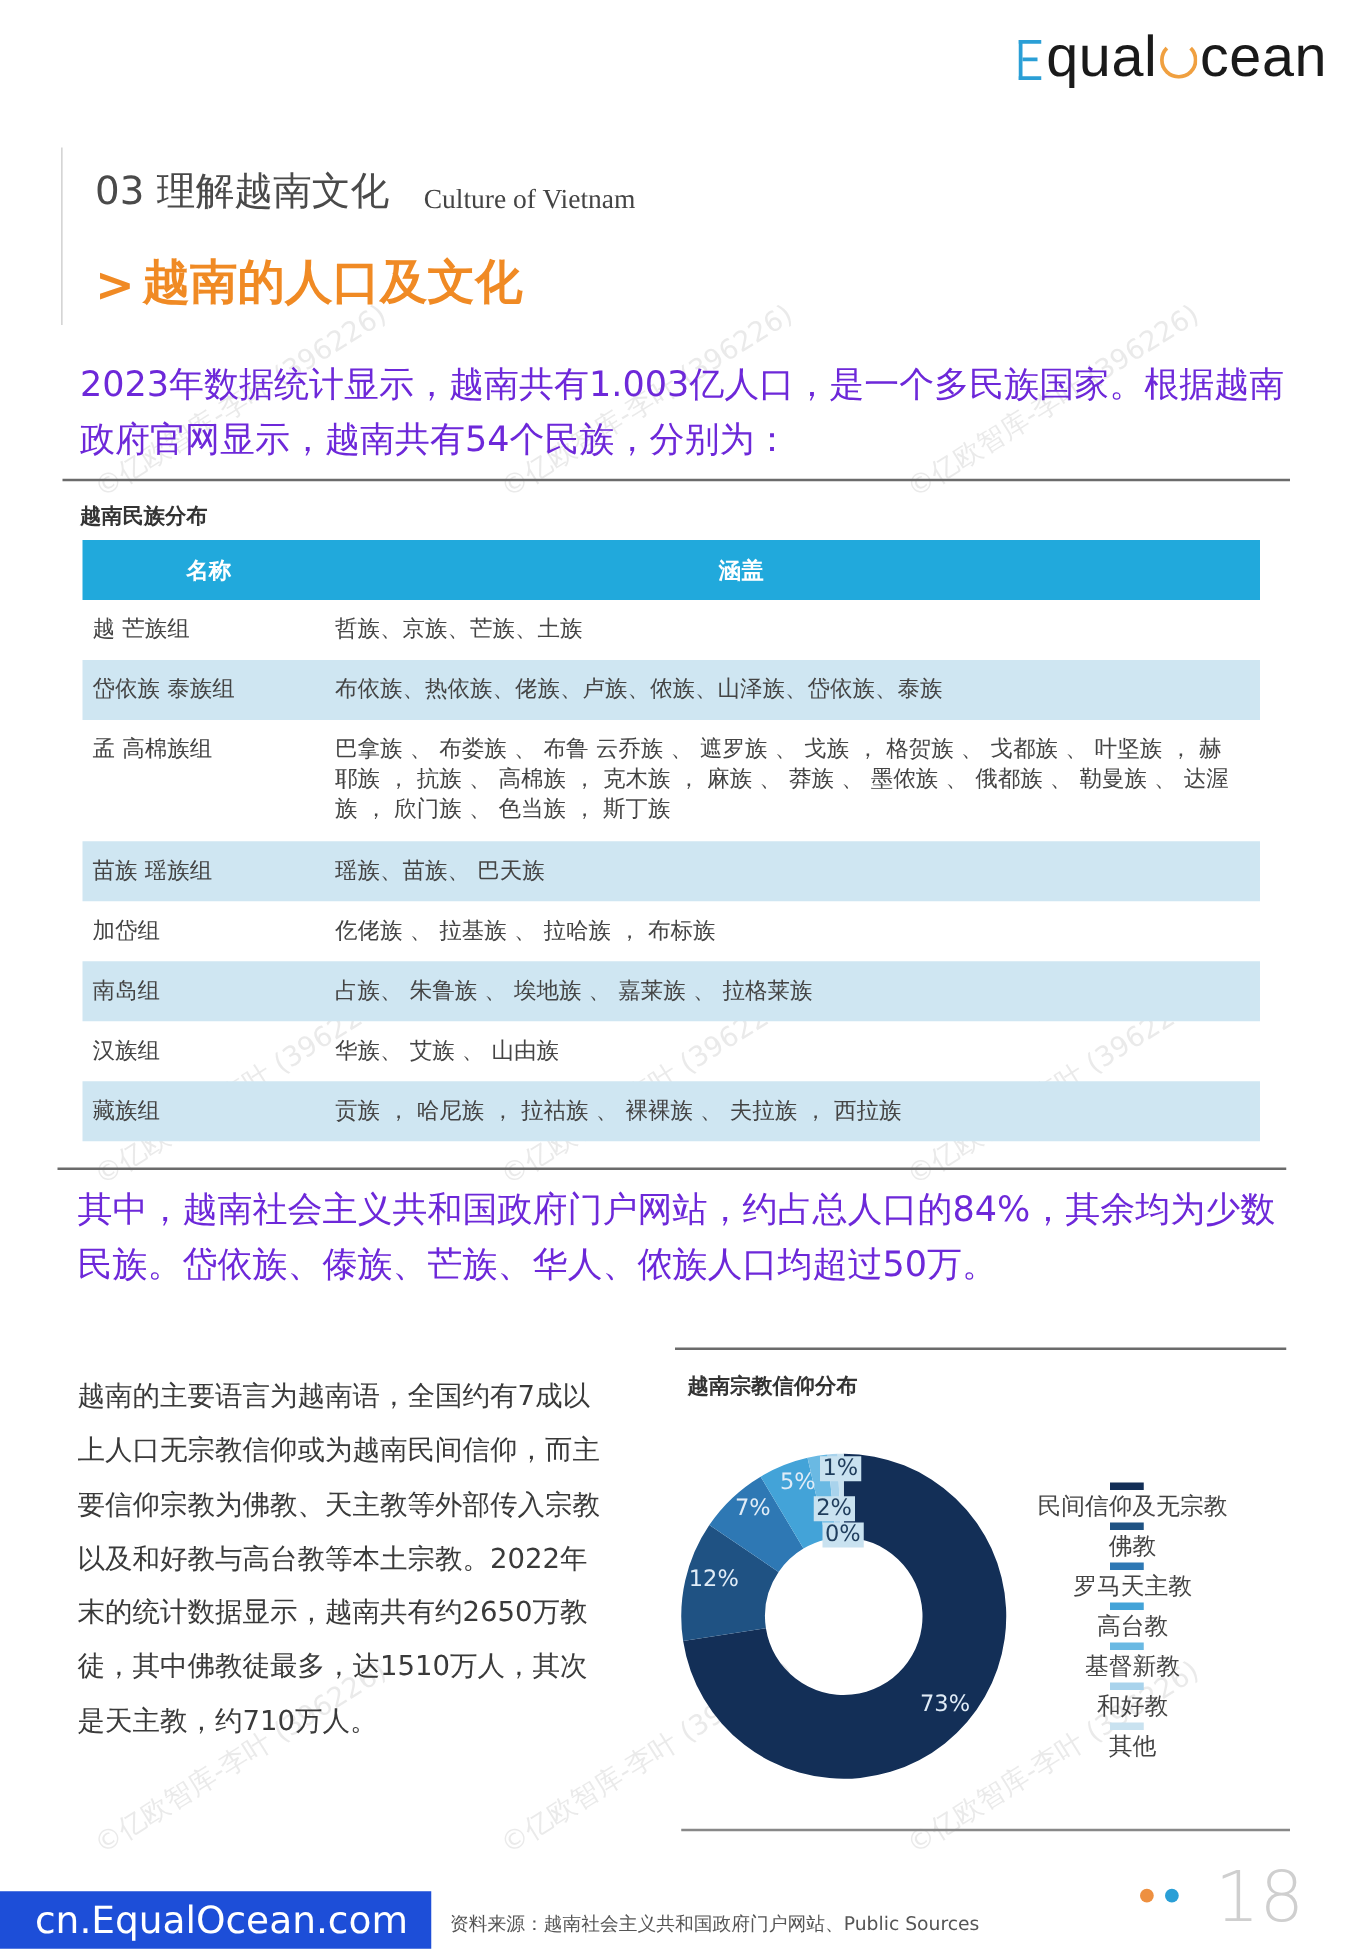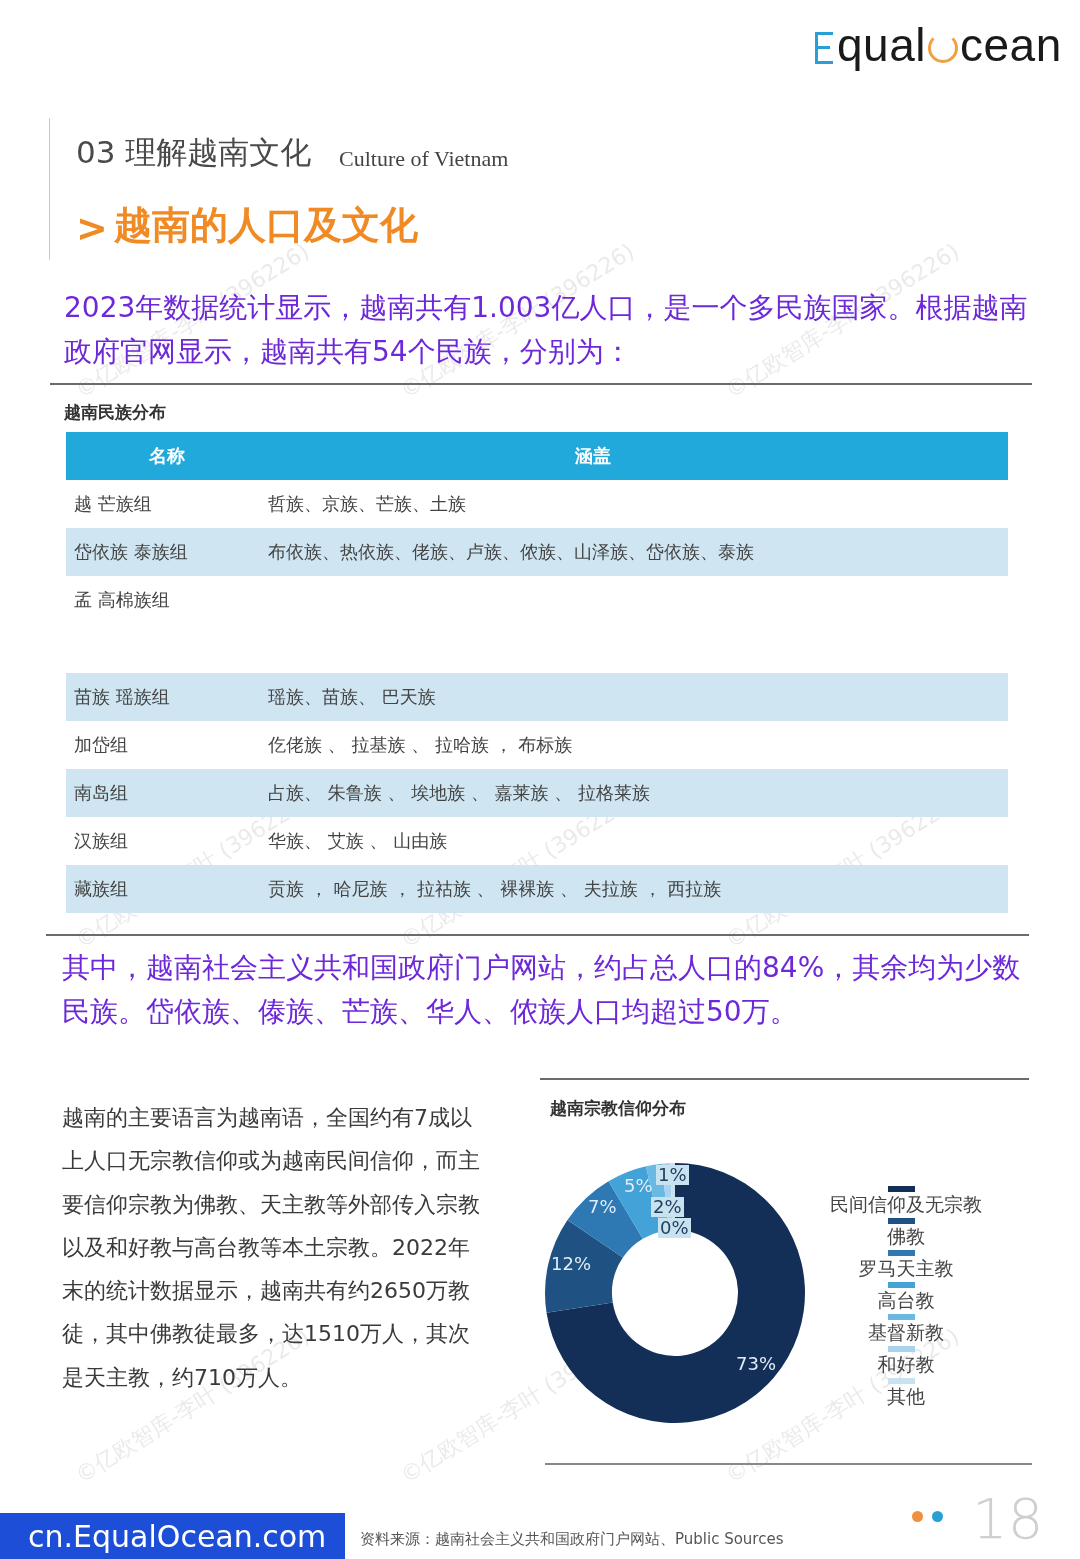--- a/index.html
+++ b/index.html
@@ -107,20 +107,21 @@
   <div class="row" style="height:48px;">
     <div class="c1 cell">越 芒族组</div>
     <div class="c2 cell">哲族、京族、芒族、土族</div>
   </div>
   <div class="row alt" style="height:48px;">
     <div class="c1 cell">岱依族 泰族组</div>
     <div class="c2 cell">布依族、热依族、佬族、卢族、侬族、山泽族、岱依族、泰族</div>
   </div>
   <div class="row" style="height:97px;">
     <div class="c1 cell">孟 高棉族组</div>
+    <div class="c2 cell" style="padding-right:14px;">巴拿族 、 布娄族 、 布鲁   云乔族 、 遮罗族 、 戈族 ， 格贺族 、 戈都族 、 叶坚族 ， 赫耶族 ， 抗族 、 高棉族 ， 克木族 ， 麻族 、 莽族 、 墨侬族 、 俄都族 、 勒曼族 、 达渥族 ， 欣门族 、 色当族 ， 斯丁族</div>
   </div>
   <div class="row alt" style="height:48px;">
     <div class="c1 cell">苗族   瑶族组</div>
     <div class="c2 cell">瑶族、苗族、 巴天族</div>
   </div>
   <div class="row" style="height:48px;">
     <div class="c1 cell">加岱组</div>
     <div class="c2 cell">仡佬族 、 拉基族 、 拉哈族 ， 布标族</div>
   </div>
   <div class="row alt" style="height:48px;">

